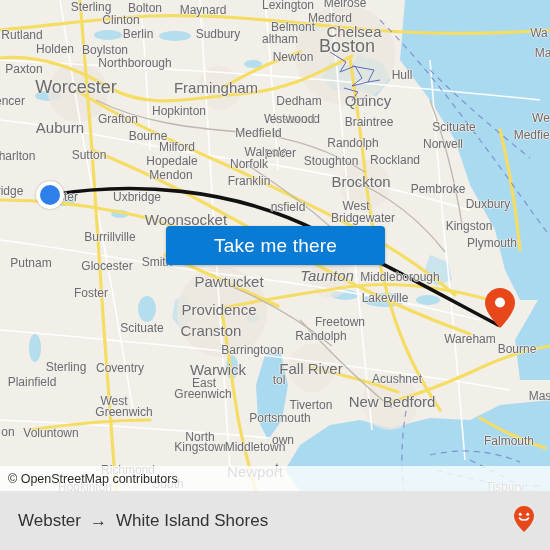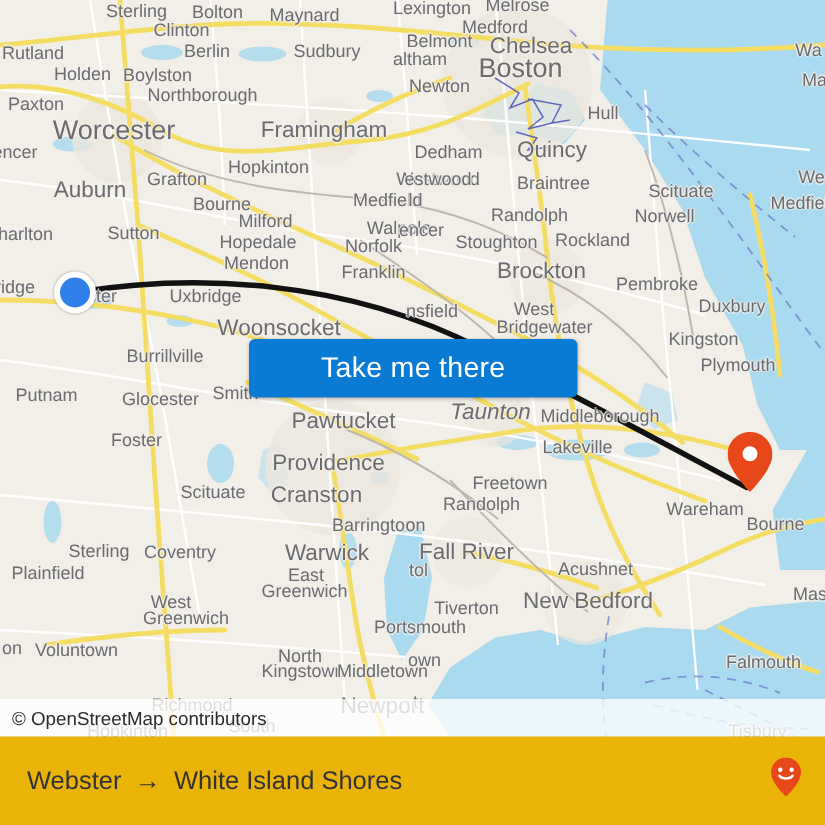--- a/index.html
+++ b/index.html
@@ -92,21 +92,21 @@
     font-size: 12.5px;
     padding-left: 8px;
     box-sizing: border-box;
   }
 
   
   #footer {
     position: absolute;
     left: 0; top: 491px;
     width: 550px; height: 59px;
-    background: #eab308;
+    background: #e5e5e5;
     display: flex;
     align-items: center;
     justify-content: space-between;
     padding: 0 16px 0 18px;
     box-sizing: border-box;
   }
   #route-summary {
     display: flex;
     align-items: center;
     gap: 9px;

